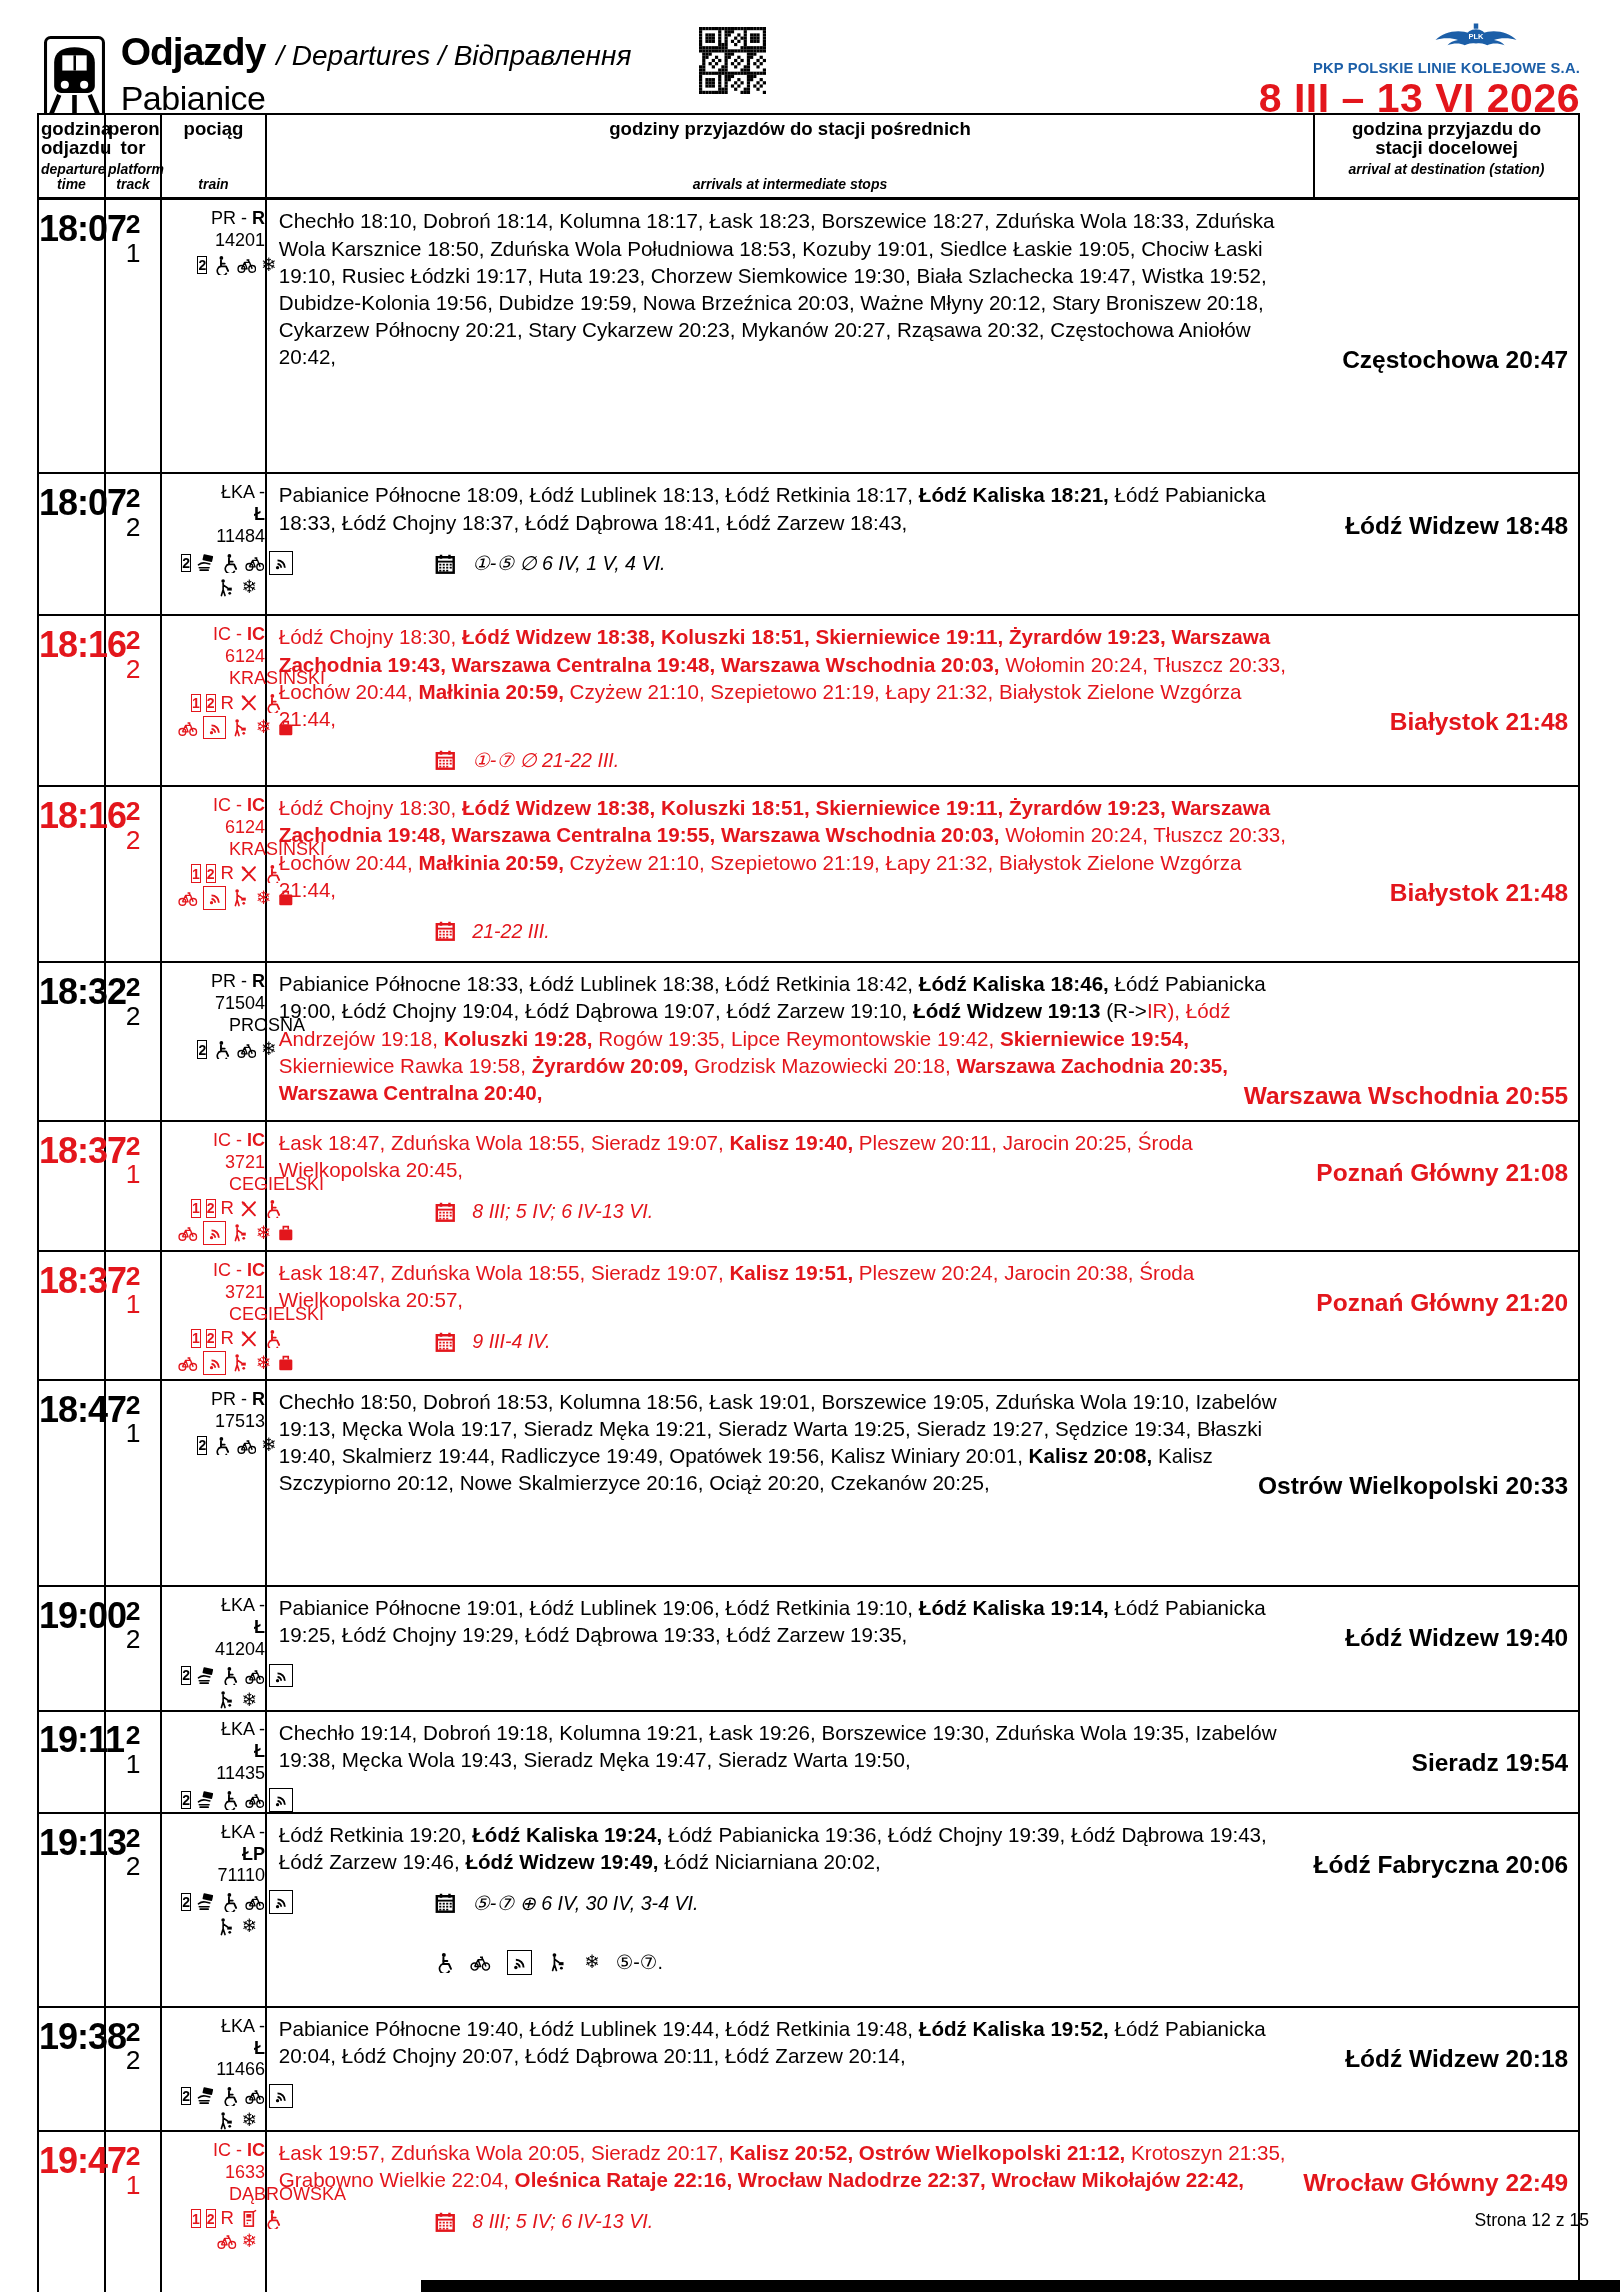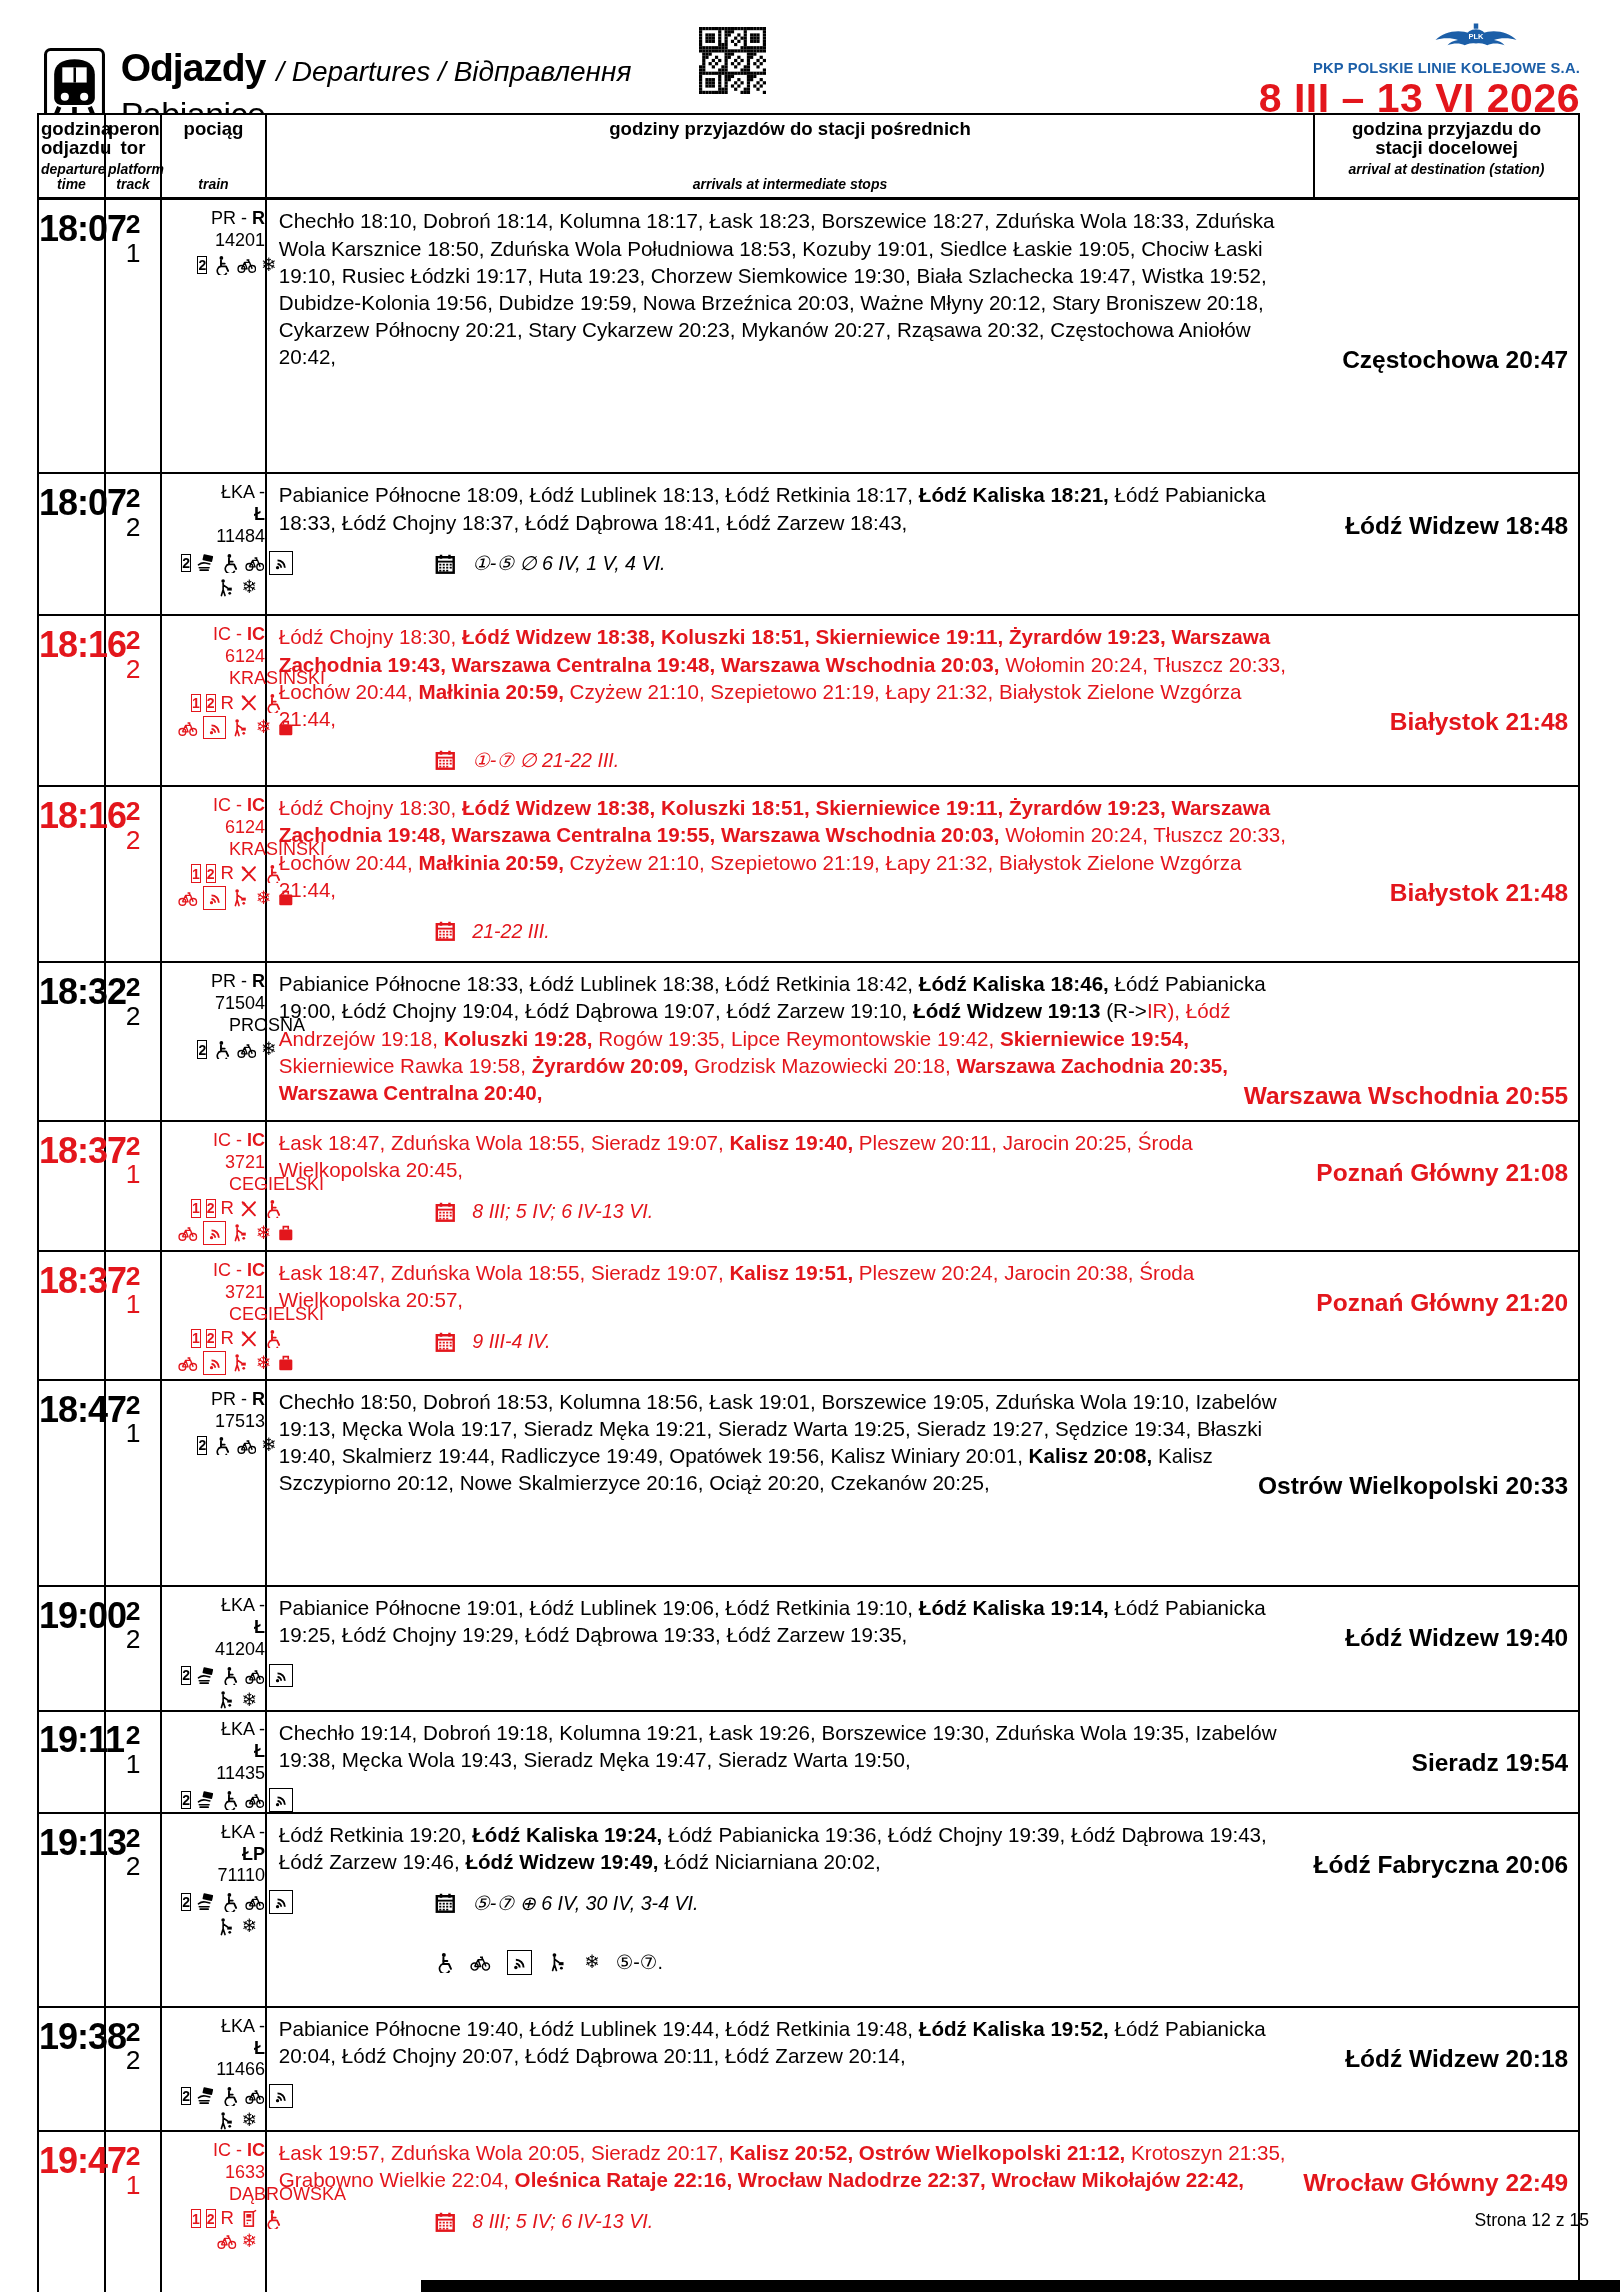--- a/index.html
+++ b/index.html
@@ -2,21 +2,21 @@
 <html><head>
 <meta charset="utf-8">
 <style>
   :root{ --red:#e3161c; --blue:#1c5fa8; }
   *{box-sizing:border-box;}
   body{margin:0;background:#fff;font-family:"Liberation Sans",sans-serif;color:#000;}
   .page{position:relative;width:1620px;height:2293px;background:#fff;overflow:hidden;}
 
   
   .hd{position:absolute;top:0;left:0;right:0;height:113px;}
-  .brand{position:absolute;left:44px;top:48px;display:flex;gap:15.7px;align-items:flex-start;}
+  .brand{position:absolute;left:44px;top:32px;display:flex;gap:15.7px;align-items:flex-end;}
   .logo{display:block;width:61px;height:82px;}
   .titles .t1{font-size:39px;line-height:1.05;}
   .titles .t1 .big{font-weight:700;letter-spacing:-1px;}
   .titles .t1 .sub{font-style:italic;font-size:28px;font-weight:400;}
   .titles .t2{font-size:34px;font-weight:400;margin-top:5.9px;letter-spacing:-0.5px;}
   .qr{position:absolute;left:699px;top:27.4px;width:67px;height:67px;}
   .opblock{position:absolute;right:40px;top:21.6px;text-align:right;}
   .plk{display:inline-block;margin-right:59px;}
   .opname{color:var(--blue);font-weight:700;font-size:14.7px;margin-top:1px;letter-spacing:0.2px;}
   .validity{color:var(--red);font-weight:700;font-size:41px;letter-spacing:0.5px;line-height:1.0;margin-top:2px;}

